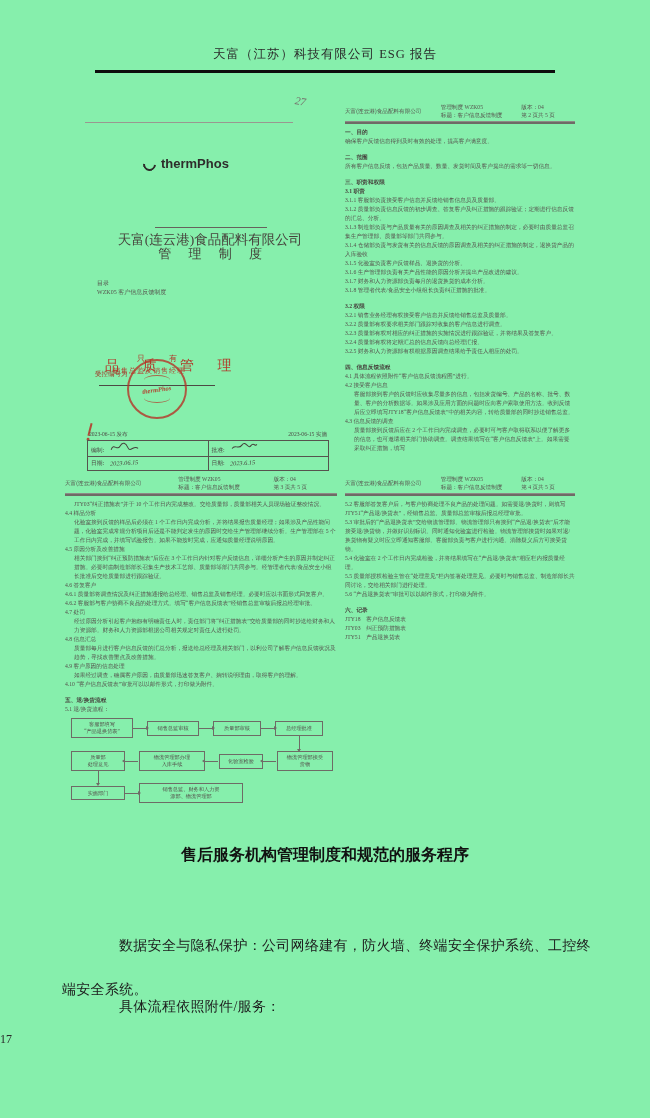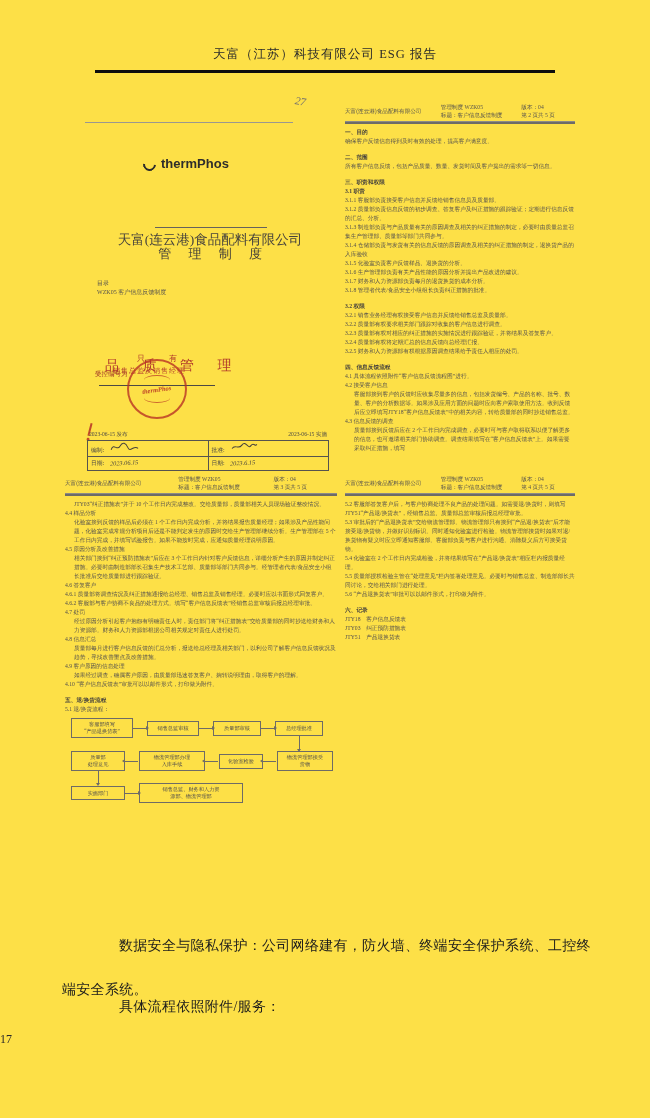--- a/index.html
+++ b/index.html
@@ -1,16 +1,16 @@
 <!DOCTYPE html>
 <html><head>
 <meta charset="utf-8">
 <style>
   html,body{margin:0;padding:0;background:#ffffff;-webkit-text-size-adjust:none;}
-  .page{position:relative;width:650px;height:1118px;background:#fde047;margin:0 auto;overflow:hidden;
+  .page{position:relative;width:650px;height:1118px;background:#86efac;margin:0 auto;overflow:hidden;
         font-family:"Liberation Serif","DejaVu Serif",serif;color:#222;}
   
   .esg-header{position:absolute;top:46px;left:0;width:100%;text-align:center;font-size:12.5px;color:#2a2a2a;letter-spacing:1px;}
   .esg-rule{position:absolute;top:70px;left:95px;width:460px;height:2.6px;background:#0d0d0d;}
   
   .scan{position:absolute;color:#56524d;overflow:hidden;}
   .dochdr{display:flex;align-items:stretch;font-size:5.6px;line-height:7.5px;padding-bottom:2px;
           border-bottom:0.8px solid #8d8a85;box-shadow:0 2px 0 #6e6b66;}
   .dochdr .c1{flex:1.25;display:flex;align-items:center;}
   .dochdr .c2{flex:1.05;}
@@ -254,17 +254,18 @@
         <div class="ln">5.4 化验室在 2 个工作日内完成检验，并将结果填写在“产品退/换货表”相应栏内报质量经理。</div>
         <div class="ln">5.5 质量部授权检验主管在“处理意见”栏内签署处理意见。必要时与销售总监、制造部部长共同讨论，交给相关部门进行处理。</div>
         <div class="ln">5.6 “产品退换货表”审批可以以邮件形式，打印做为附件。</div>
         <div class="ln b gap">六、记录</div>
         <div class="ln">JTY18　客户信息反馈表</div>
         <div class="ln">JTY03　纠正预防措施表</div>
         <div class="ln">JTY51　产品退换货表</div>
       </div>
   </div>
 
+  <div class="caption">售后服务机构管理制度和规范的服务程序</div>
   <div class="bodytext">数据安全与隐私保护：公司网络建有，防火墙、终端安全保护系统、工控终端安全系统。</div>
   <div class="bodytext2">具体流程依照附件/服务：</div>
   <div class="pagenum">17</div>
 
 </div>
 
 </body></html>

